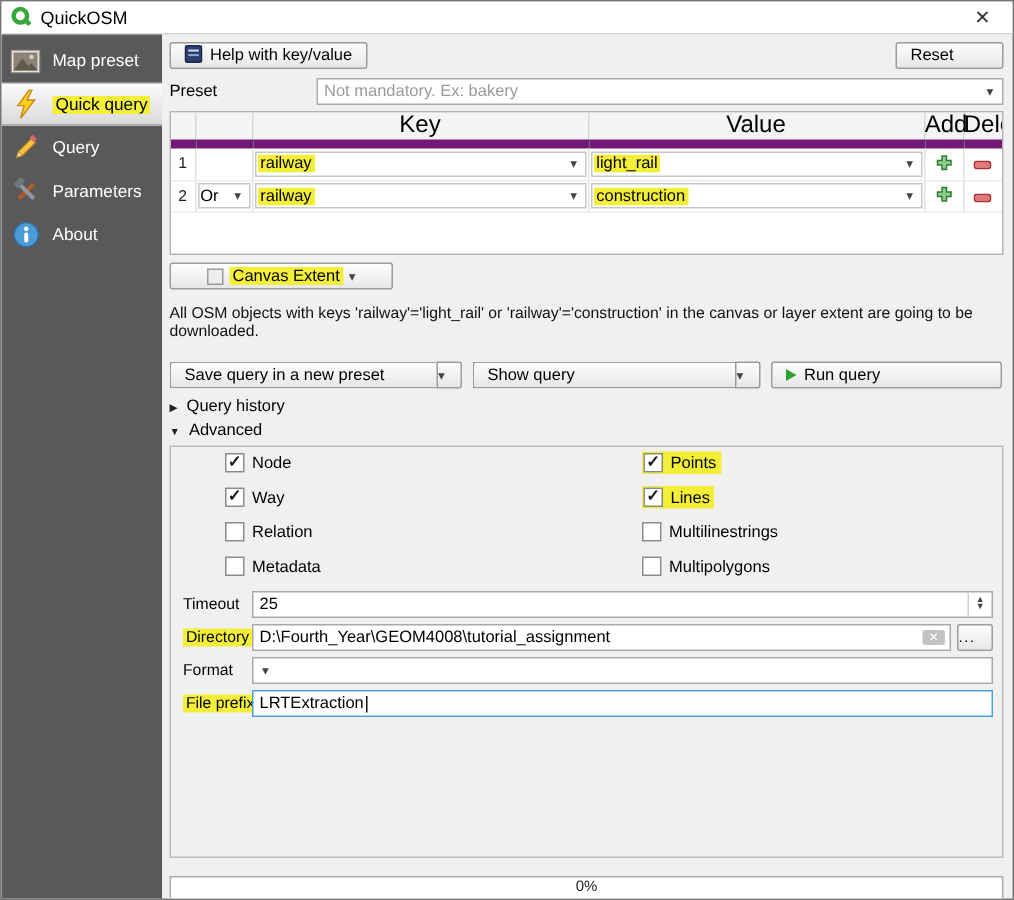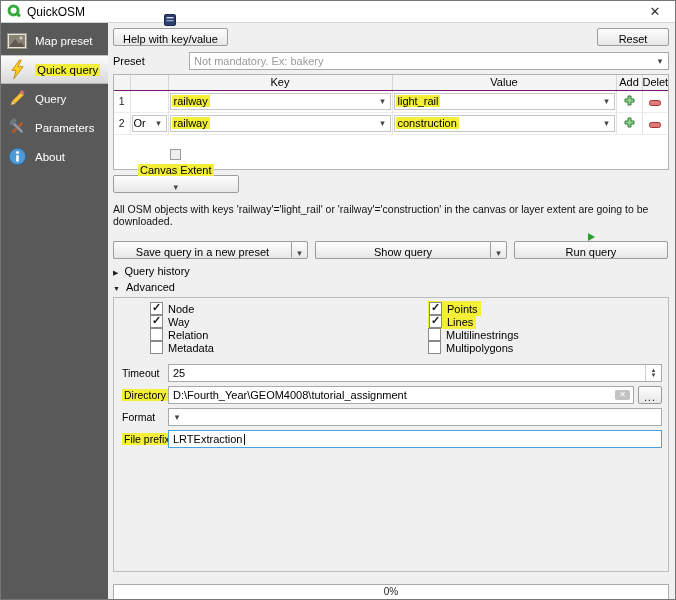--- a/index.html
+++ b/index.html
@@ -28,50 +28,50 @@
   }
   .side-item .sicon { width:22px; display:flex; justify-content:center; flex:none; }
   .side-item.selected {
     background:linear-gradient(#fbfbfb,#d9d9d9);
     border-top:1px solid #c2c2c2; border-bottom:1px solid #b5b5b5; color:#000;
   }
   .hl { background:#f3ef39; color:#000; padding:0 2px; }
   .main { flex:1; padding:4px 7px 0 5px; display:flex; flex-direction:column; position:relative; }
   
   .btn {
-    display:inline-flex; align-items:center; justify-content:flex-end; gap:5px;
+    display:inline-flex; align-items:center; justify-content:flex-start; gap:5px;
     background:linear-gradient(#fdfdfd,#e7e7e7); border:1px solid #9c9c9c;
     border-radius:2px; font-size:11px; color:#000; height:18px; padding:0 9px;
-    cursor:default; white-space:nowrap;flex-direction:column;
+    cursor:default; white-space:nowrap;
   }
   .arrow-down::after { content:"▾"; font-size:9px; color:#444; line-height:1; }
   .combo {
     background:#fff; border:1px solid #a9a9a9; height:18px;
     display:flex; align-items:center; font-size:11px;
   }
   .combo .combo-text { padding-left:4px; flex:1; white-space:nowrap; overflow:hidden; }
   .combo .combo-arrow { width:16px; display:flex; align-items:center; justify-content:center; flex:none; }
   .placeholder { color:#9a9a9a; }
   .checkbox {
     width:13px; height:13px; background:#fff; border:1px solid #8a8a8a;
     display:inline-flex; align-items:center; justify-content:center; flex:none; position:relative;
   }
   .checkbox.checked::after { content:"✓"; font-size:11px; font-weight:bold; color:#1a1a1a; margin-top:-2px; }
   
   .top-row { display:flex; align-items:flex-start; margin-top:1px; height:20px; }
   .reset-btn { margin-left:auto; width:72px; }
   .preset-row { display:flex; align-items:center; margin-top:5px; }
-  .preset-row .plabel { width:76px; font-size:11px; flex:none; }
+  .preset-row .plabel { width:98px; font-size:11px; flex:none; }
   .preset-row .combo { flex:1; }
   
   .table-widget { margin-top:4px; height:100px; background:#fff; border:1px solid #b4b4b4; overflow:hidden; }
   table.qt { border-collapse:collapse; width:100%; table-layout:fixed; }
   table.qt th {
-    font-size:11px; font-weight:normal; height:15px; background:#f4f4f4;
-    border-bottom:1px solid #701a75; border-right:1px solid #d6d6d6;
+    font-size:16px; font-weight:normal; height:15px; background:#f4f4f4;
+    border-bottom:6px solid #701a75; border-right:1px solid #d6d6d6;
   }
   table.qt td { height:21px; border-right:1px solid #e2e2e2; border-bottom:1px solid #ececec; padding:1px; }
   table.qt .numcell { text-align:center; font-size:10.5px; color:#222; }
   .cell-combo { background:#fff; border:1px solid #c6c6c6; height:17px; display:flex; align-items:center; font-size:11px; }
   .cell-combo .combo-text { padding-left:1px; flex:1; white-space:nowrap; overflow:hidden; }
   .cell-combo .combo-arrow { width:14px; display:flex; justify-content:center; flex:none; }
   .iconcell { text-align:center; }
   .icon-btn { display:inline-flex; align-items:center; justify-content:center; width:20px; height:16px; }
   
   .extent-row { margin-top:5px; height:18px; display:flex; }
@@ -85,21 +85,21 @@
   .split .btn.arrow-seg { width:17px; padding:0; border-radius:0 2px 2px 0; }
   .w-save { width:178px; } .w-show { width:175px; } .w-run { width:154px; margin-left:7px; }
   .gap7 { width:7px; flex:none; }
   .play-tri { width:0; height:0; border-left:7px solid #2f9e2f; border-top:4.5px solid transparent; border-bottom:4.5px solid transparent; }
   
   .section-row { display:flex; align-items:flex-end; gap:6px; font-size:11px; margin-top:6px; height:12px; cursor:default; }
   .tri-right::before { content:"▶"; font-size:7px; color:#222; }
   .tri-down::before { content:"▼"; font-size:7px; color:#222; }
   
   .adv-frame { margin-top:4px; border:1px solid #bcbcbc; height:286px; display:flex; flex-direction:column; padding:4px 6px 0 8px; }
-  .chk-grid { display:grid; grid-template-columns:278px 1fr; row-gap:0;padding-left:28px; }
+  .chk-grid { display:grid; grid-template-columns:278px 1fr; row-gap:10px;padding-left:28px; }
   .chk-item { display:flex; align-items:center; gap:5px; font-size:11px; height:13px; }
   .chk-item .clabel { white-space:nowrap; }
   .chk-item.hl-item { justify-self:start; }
   .chk-item.hl-item .hlwrap { display:flex; align-items:center; gap:5px; background:#f3ef39; padding:1px 3px 1px 1px; }
   .form-rows { margin-top:10px; display:flex; flex-direction:column; gap:4px; }
   .frow { display:flex; align-items:center; height:18px; }
   .frow .flabel { width:42px; flex:none; font-size:10.5px; white-space:nowrap; margin-right:4px; }
   .spin { flex:1; background:#fff; border:1px solid #a9a9a9; height:18px; display:flex; align-items:center; font-size:11px; }
   .spin .spin-val { flex:1; padding-left:4px; }
   .spin .spin-btns { width:16px; height:100%; border-left:1px solid #d0d0d0; display:flex; flex-direction:column; align-items:center; justify-content:center; }

